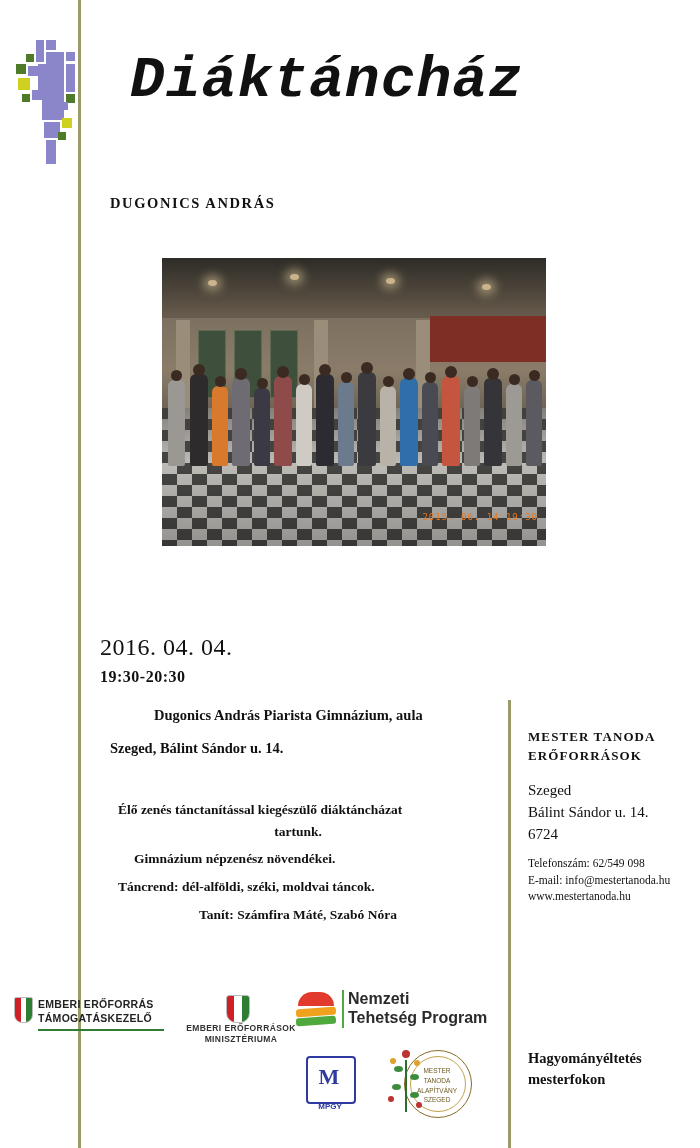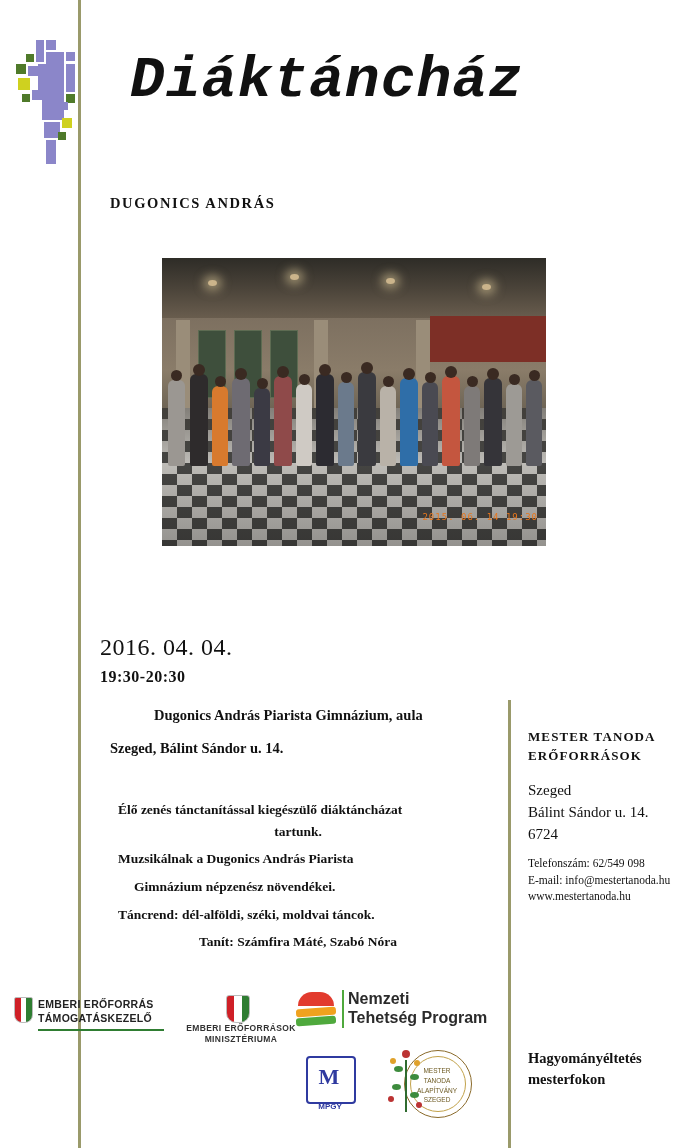--- a/index.html
+++ b/index.html
@@ -352,21 +352,20 @@
 </div>
 
 <div class="ev-date">2016. 04. 04.</div>
 <div class="ev-time">19:30-20:30</div>
 <div class="ev-venue">Dugonics András Piarista Gimnázium, aula</div>
 <div class="ev-address">Szeged, Bálint Sándor u. 14.</div>
 
 <div class="body-text">
   <span class="l1">Élő zenés tánctanítással kiegészülő diáktáncházat</span>
   <span class="l2">tartunk.</span>
-  <span class="l3">Muzsikálnak a Dugonics András Piarista</span>
   <span class="l4">Gimnázium népzenész növendékei.</span>
   <span class="l5">Táncrend: dél-alföldi, széki, moldvai táncok.</span>
   <span class="l6">Tanít: Számfira Máté, Szabó Nóra</span>
 </div>
 
 <div class="org-name">
   <div>MESTER TANODA</div>
   <div>ERŐFORRÁSOK</div>
 </div>
 <div class="org-addr">

